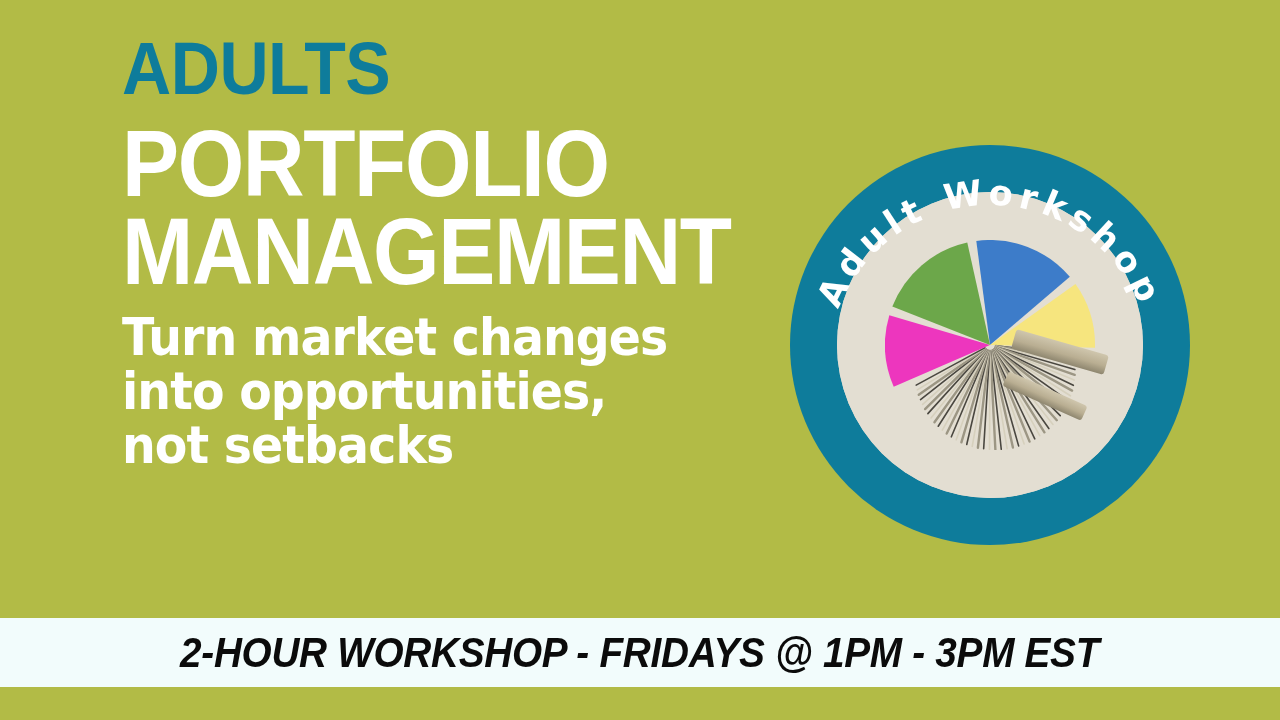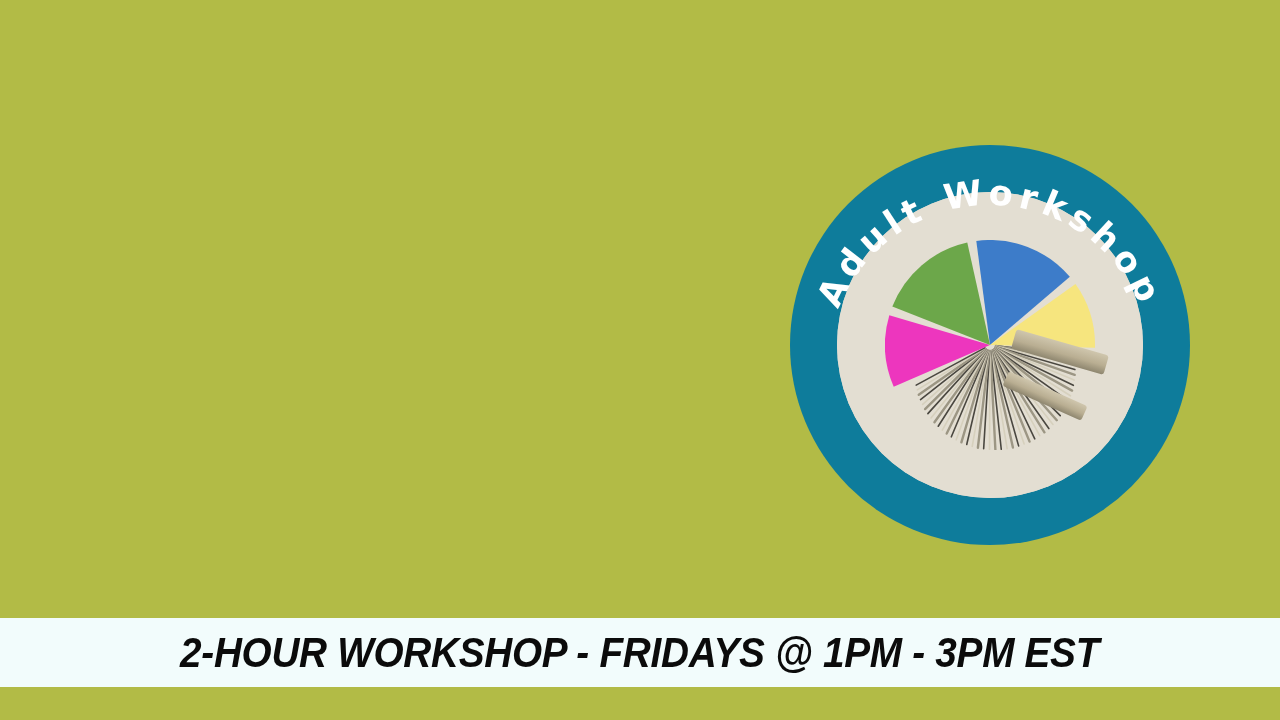--- a/index.html
+++ b/index.html
@@ -145,20 +145,35 @@
     color: #0b0b0b;
     transform: scaleX(0.90);
     white-space: nowrap;
   }
 </style>
 </head>
 <body>
 
 <div id="poster">
 
+  <div id="text-col">
+
+    <div id="eyebrow">ADULTS</div>
+
+    <div id="headline">
+      <span class="hl-line">PORTFOLIO</span>
+      <span class="hl-line">MANAGEMENT</span>
+    </div>
+
+    <div id="subhead">
+      <span class="sh-line">Turn market changes</span>
+      <span class="sh-line">into opportunities,</span>
+      <span class="sh-line">not setbacks</span>
+    </div>
+  </div>
 
   <div id="badge">
     <div id="badge-ring"></div>
     <div id="badge-cream"></div>
 
     <div id="badge-photo">
       <div class="pie-stage" id="pie-stage"><svg viewBox="0 0 210 210" width="210" height="210">
             <path d="M 105 105 L 91.29474981689461 0.8982895557498978 A 105 105 0 0 1 184.84262638800325 36.80795492533072 Z" fill="#3d7cc9"></path>
             <path d="M 105 105 L 190.48212942741353 44.02618965035133 A 105 105 0 0 1 209.9640191224335 107.74857957232668 Z" fill="#f6e57e"></path>
             <line x1="110.96143113405952" y1="105.67921928260743" x2="188.46003587683333" y2="114.50906995650416" stroke="#4a4740" stroke-width="1.6" stroke-linecap="round"></line>

